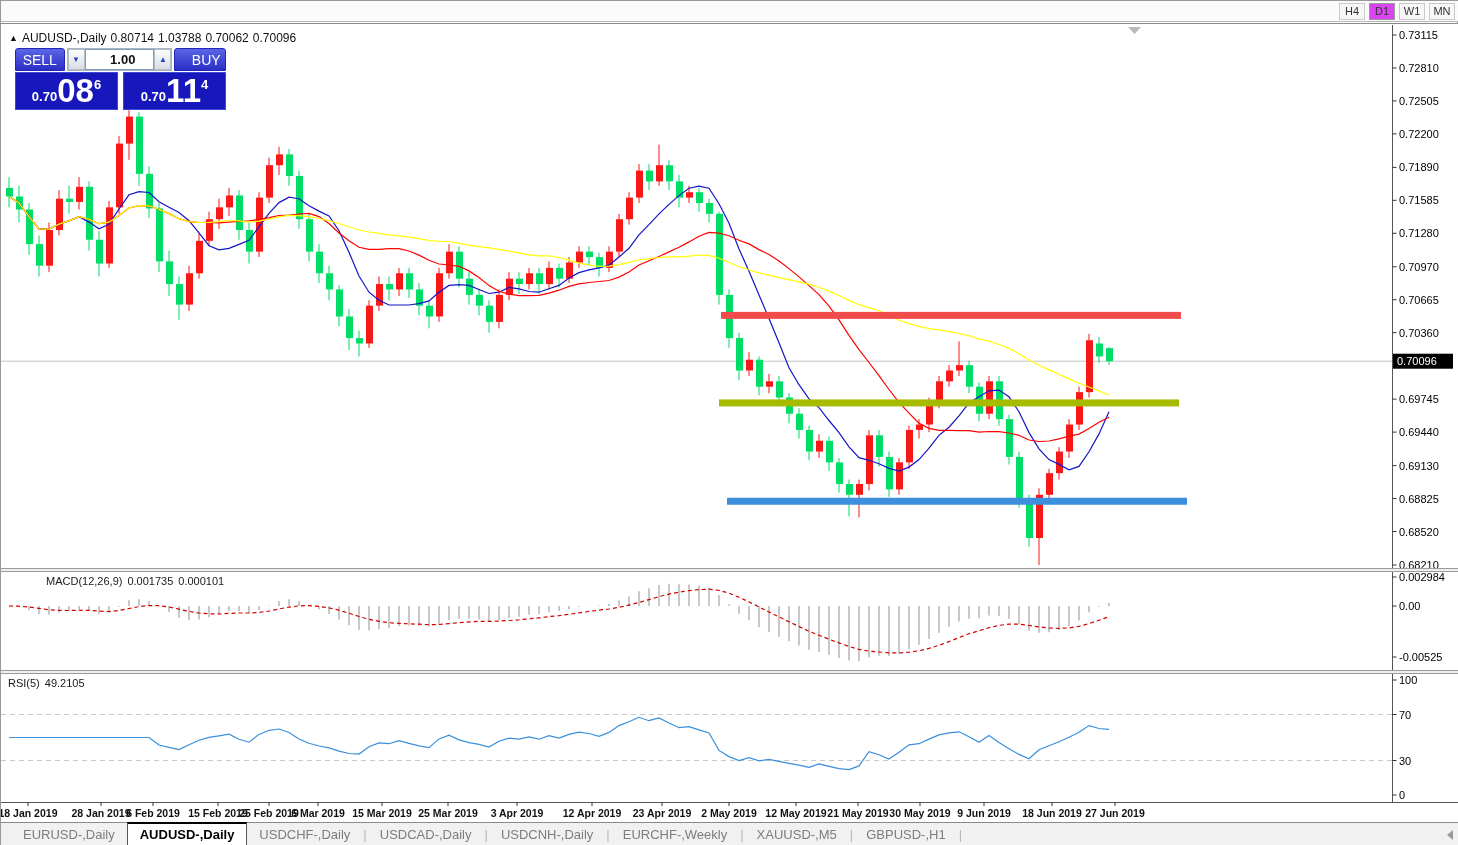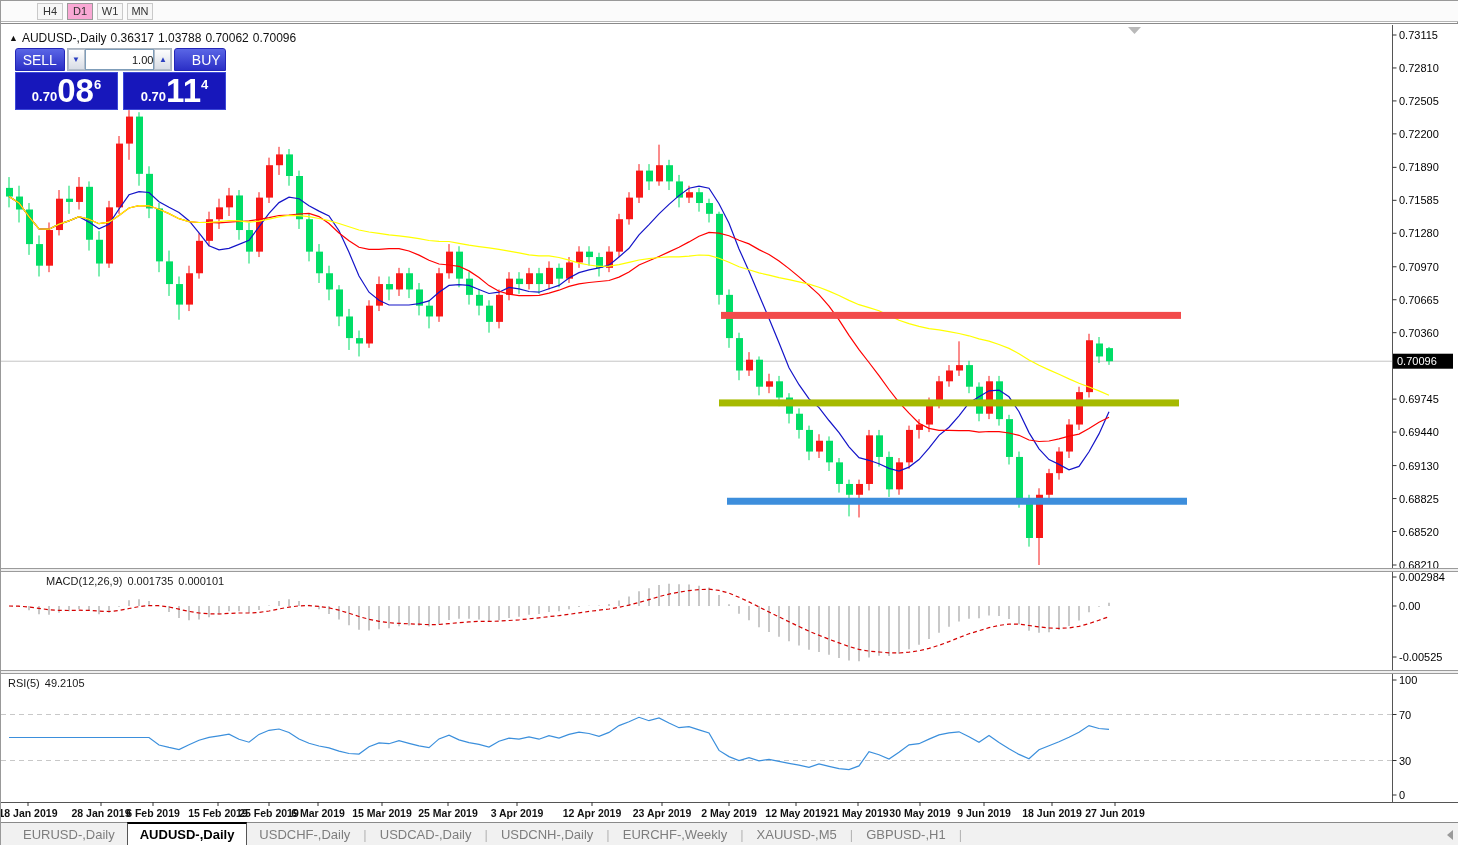--- a/index.html
+++ b/index.html
@@ -1,39 +1,39 @@
 <!DOCTYPE html>
 <html><head>
 <meta charset="utf-8">
 <style>
   * { margin:0; padding:0; box-sizing:border-box; }
   html,body { width:1458px; height:845px; background:#fff; font-family:"Liberation Sans", sans-serif; overflow:hidden; }
   #app { position:relative; width:1458px; height:845px; background:#fff; border:1px solid #999; }
 
   
-  #toolbar { position:absolute; left:0; top:0; width:1458px; height:21px; background:#fbfbfb; border-bottom:1px solid #b6b6b6; display:flex; align-items:center; padding-left:36px; }
+  #toolbar { position:absolute; left:0; top:0; width:1458px; height:21px; background:#fbfbfb; border-bottom:1px solid #b6b6b6; display:flex; align-items:center; padding-left:20px;justify-content:flex-end; }
   .tf-btn { min-width:26px; height:17px; margin-right:4px; font-size:11px; color:#333; background:#f7f7f7; border:1px solid #c9c9c9; text-align:center; line-height:15px; cursor:default; }
-  .tf-btn.active { background:#f9a8d4; border:1px solid #9a9a9a; }
+  .tf-btn.active { background:#d946ef; border:1px solid #9a9a9a; }
 
   
   #chartwin { position:absolute; left:0; top:22px; width:1458px; height:823px; background:#fff; border-top:1px solid #8a8a8a; }
 
   #title-bar { position:absolute; left:8px; top:7px; z-index:30; font-size:12px; color:#111; white-space:nowrap; }
   #title-bar .marker { font-size:9px; position:relative; top:-1px; margin-right:4px; }
   #title-bar span { margin-right:4px; }
 
   
   #trade { position:absolute; left:14px; top:24px; width:211px; z-index:40; }
   #trade .row1 { display:flex; height:23px; }
   .tw-btn { color:#fff; font-size:14px; text-align:center; line-height:22px; background:linear-gradient(#5a66e6,#2b2fc6); border:1px solid #2326b8; border-radius:3px 3px 0 0; }
   #sell-btn { width:50px; }
   #buy-btn { width:52px; margin-left:2px;padding-left:12px; }
   #vol-box { width:107px; margin-left:2px; display:flex; background:#eef1f6; border:1px solid #aab4c0; }
   .spin-btn { width:17px; background:linear-gradient(#fdfdfd,#d8dde6); border:1px solid #b3bdc9; color:#2b3fc0; font-size:8px; line-height:19px; text-align:center; }
-  #vol-input { flex:1; width:50px; border:1px solid #7f9db9; font-size:11px; font-weight:normal; text-align:right; padding-right:0; color:#111; }
+  #vol-input { flex:1; width:50px; border:1px solid #7f9db9; font-size:13px; font-weight:bold; text-align:right; padding-right:18px; color:#111; }
   #trade .row2 { display:flex; margin-top:1px;justify-content:flex-end; }
   .price-panel { width:103px; height:38px; background:#1717bb; border:1px solid #3c48d8; color:#fff; display:flex; align-items:center; justify-content:center; }
   #buy-panel { margin-left:5px; }
   .pp-small { font-size:13px; font-weight:bold; margin-top:10px; }
   .pp-big { font-size:33px; font-weight:bold; letter-spacing:0; line-height:36px; }
   .pp-sup { font-size:13px; font-weight:bold; align-self:flex-start; margin-top:4px; }
 
   svg { display:block; }
   #main-svg { position:absolute; left:0; top:1px; }
   .pane-sep { position:absolute; left:0; width:1458px; height:4px; background:#efefef; border-top:1px solid #9b9b9b; border-bottom:1px solid #9b9b9b; }
@@ -63,21 +63,21 @@
   <div id="toolbar">
       <div class="tf-btn">H4</div>
       <div class="tf-btn active">D1</div>
       <div class="tf-btn">W1</div>
       <div class="tf-btn">MN</div>
     </div>
 
   <div id="chartwin">
 
     <div id="title-bar">
-      <span class="marker">▲</span><span>AUDUSD-,Daily</span><span>0.36317</span><span>1.03788</span><span>0.70062</span><span>0.70096</span>
+      <span class="marker">▲</span><span>AUDUSD-,Daily</span><span>0.80714</span><span>1.03788</span><span>0.70062</span><span>0.70096</span>
     </div>
 
     <div id="trade">
       <div class="row1">
         <div class="tw-btn" id="sell-btn">SELL</div>
         <div id="vol-box">
           <div class="spin-btn">▼</div>
           <input id="vol-input" value="1.00" style="">
           <div class="spin-btn">▲</div>
         </div>

